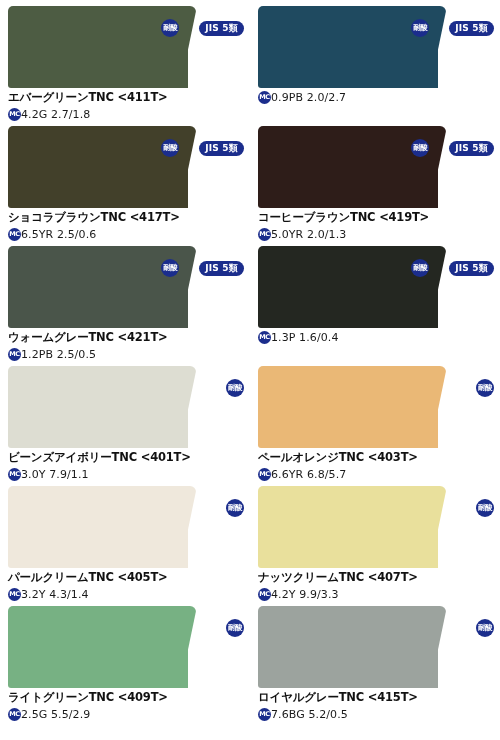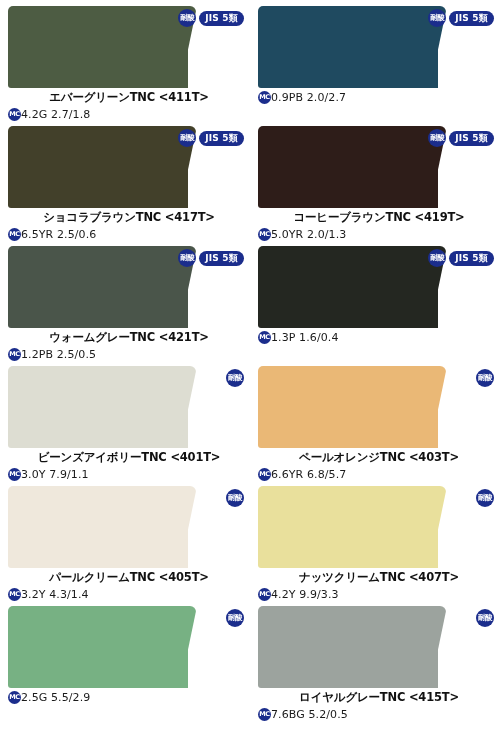--- a/index.html
+++ b/index.html
@@ -52,25 +52,25 @@
     top: 0;
     width: 38px;
     height: 82px;
     border-top-right-radius: 6px;
     clip-path: polygon(0 0, 100% 0, 100% 6%, 58% 100%, 0 100%);
   }
 
   
   .badges {
     position: absolute;
-    top: 10px;
+    top: 20px;
     right: 6px;
     display: flex;
     align-items: center;
-    gap: 3px;
+    gap: 20px;
     height: 16px;
   }
   .badge-acid {
     width: 18px;
     height: 18px;
     border-radius: 50%;
     background: #1b2d8c;
     color: #ffffff;
     font-size: 7.5px;
     line-height: 18px;
@@ -97,21 +97,20 @@
 
   
   .title {
     margin-top: 2px;
     font-size: 11.5px;
     font-weight: 700;
     letter-spacing: -0.2px;
     color: #111111;
     white-space: nowrap;
     font-family: "DejaVu Sans", "Liberation Sans", sans-serif;
-    text-align: center;
   }
   .munsell-row {
     display: flex;
     align-items: center;
     gap: 0;
     margin-top: 3px;
   }
   .mc-badge {
     width: 13px;
     height: 13px;
@@ -283,20 +282,21 @@
       </div>
     </div>
     <div class="card">
       <div class="swatch-wrap">
         <div class="swatch" style="background: rgb(119, 177, 131);"></div>
         <div class="swatch-slant" style="background: rgb(119, 177, 131);"></div>
       </div>
       <div class="badges">
         <div class="badge-acid">耐酸</div>
       </div>
+      <div class="title">ライトグリーンTNC &lt;409T&gt;</div>
       <div class="munsell-row">
         <div class="mc-badge">MC</div>
         <div class="munsell">2.5G 5.5/2.9</div>
       </div>
     </div>
     <div class="card">
       <div class="swatch-wrap">
         <div class="swatch" style="background: rgb(156, 163, 158);"></div>
         <div class="swatch-slant" style="background: rgb(156, 163, 158);"></div>
       </div>

